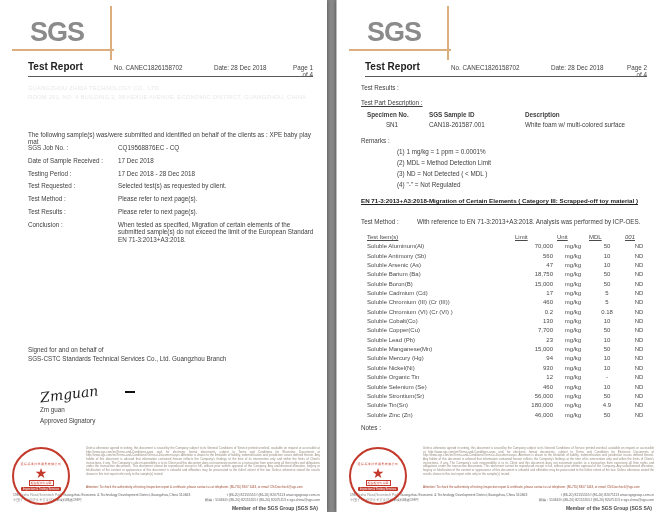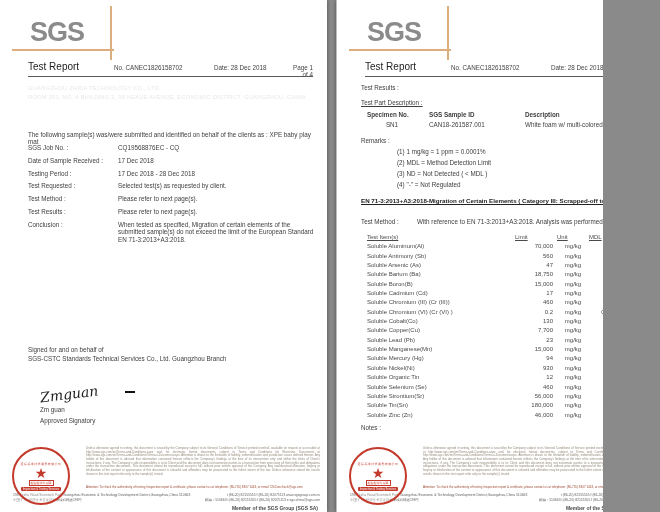--- a/index.html
+++ b/index.html
@@ -1,29 +1,29 @@
 <!DOCTYPE html>
 <html><head>
 <meta charset="utf-8">
 <style>
   html,body{margin:0;padding:0;background:#8a8a8a;}
-  .stage{position:relative;width:603px;height:512px;background:#8a8a8a;font-family:"Liberation Sans",sans-serif;color:#3d3d3d;overflow:hidden;}
+  .stage{position:relative;width:660px;height:512px;background:#8a8a8a;font-family:"Liberation Sans",sans-serif;color:#3d3d3d;overflow:hidden;}
   .page{position:absolute;top:0;height:512px;background:#ffffff;box-shadow:0 0 4px rgba(0,0,0,.45);}
   .page1{left:0;width:327px;}
   .page2{left:336px;width:324px;border-left:1px solid #bdbdbd;}
 
   
   .logo{position:absolute;top:13px;left:30px;width:76px;height:42px;}
   .logo-text{font-weight:bold;font-size:27px;line-height:38px;color:#8b8b8b;letter-spacing:-1px;}
   .logo-hline{position:absolute;left:-18px;bottom:4px;width:102px;height:2px;background:#dcae7e;}
   .logo-vline{position:absolute;right:-6px;top:-7px;width:2px;height:54px;background:#dcae7e;}
 
   
   .hdr{position:absolute;top:61px;left:28px;right:14px;display:flex;align-items:baseline;}
-  .hdr-title{font-size:10px;font-weight:normal;color:#222;width:86px;}
+  .hdr-title{font-size:10px;font-weight:bold;color:#222;width:86px;}
   .hdr-no{font-size:6.3px;width:100px;color:#444;}
   .hdr-date{font-size:6.3px;width:74px;color:#444;}
   .hdr-page{font-size:6.3px;flex:1;text-align:right;color:#444;}
   .hdr-rule{position:absolute;top:76px;left:28px;right:14px;height:1px;background:#5a5a5a;}
 
   
   .client{position:absolute;top:84px;left:28px;right:12px;font-size:5.8px;line-height:9px;color:#e8e8e8;letter-spacing:.2px;}
   .p1-intro{position:absolute;top:131px;left:28px;right:12px;font-size:6.3px;color:#3d3d3d;}
   .fields{position:absolute;top:144px;left:28px;right:12px;}
   .frow{display:flex;margin-bottom:5.2px;font-size:6.3px;line-height:7.6px;}

